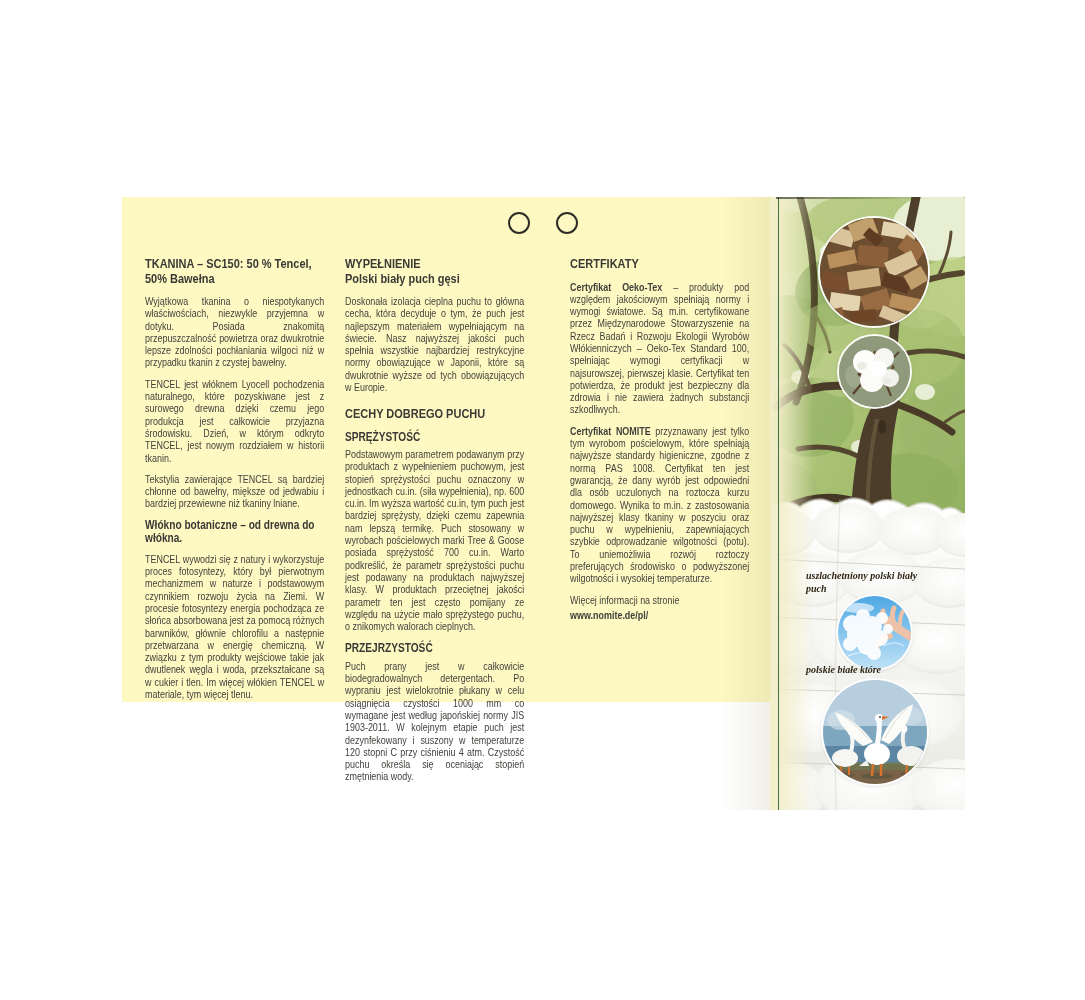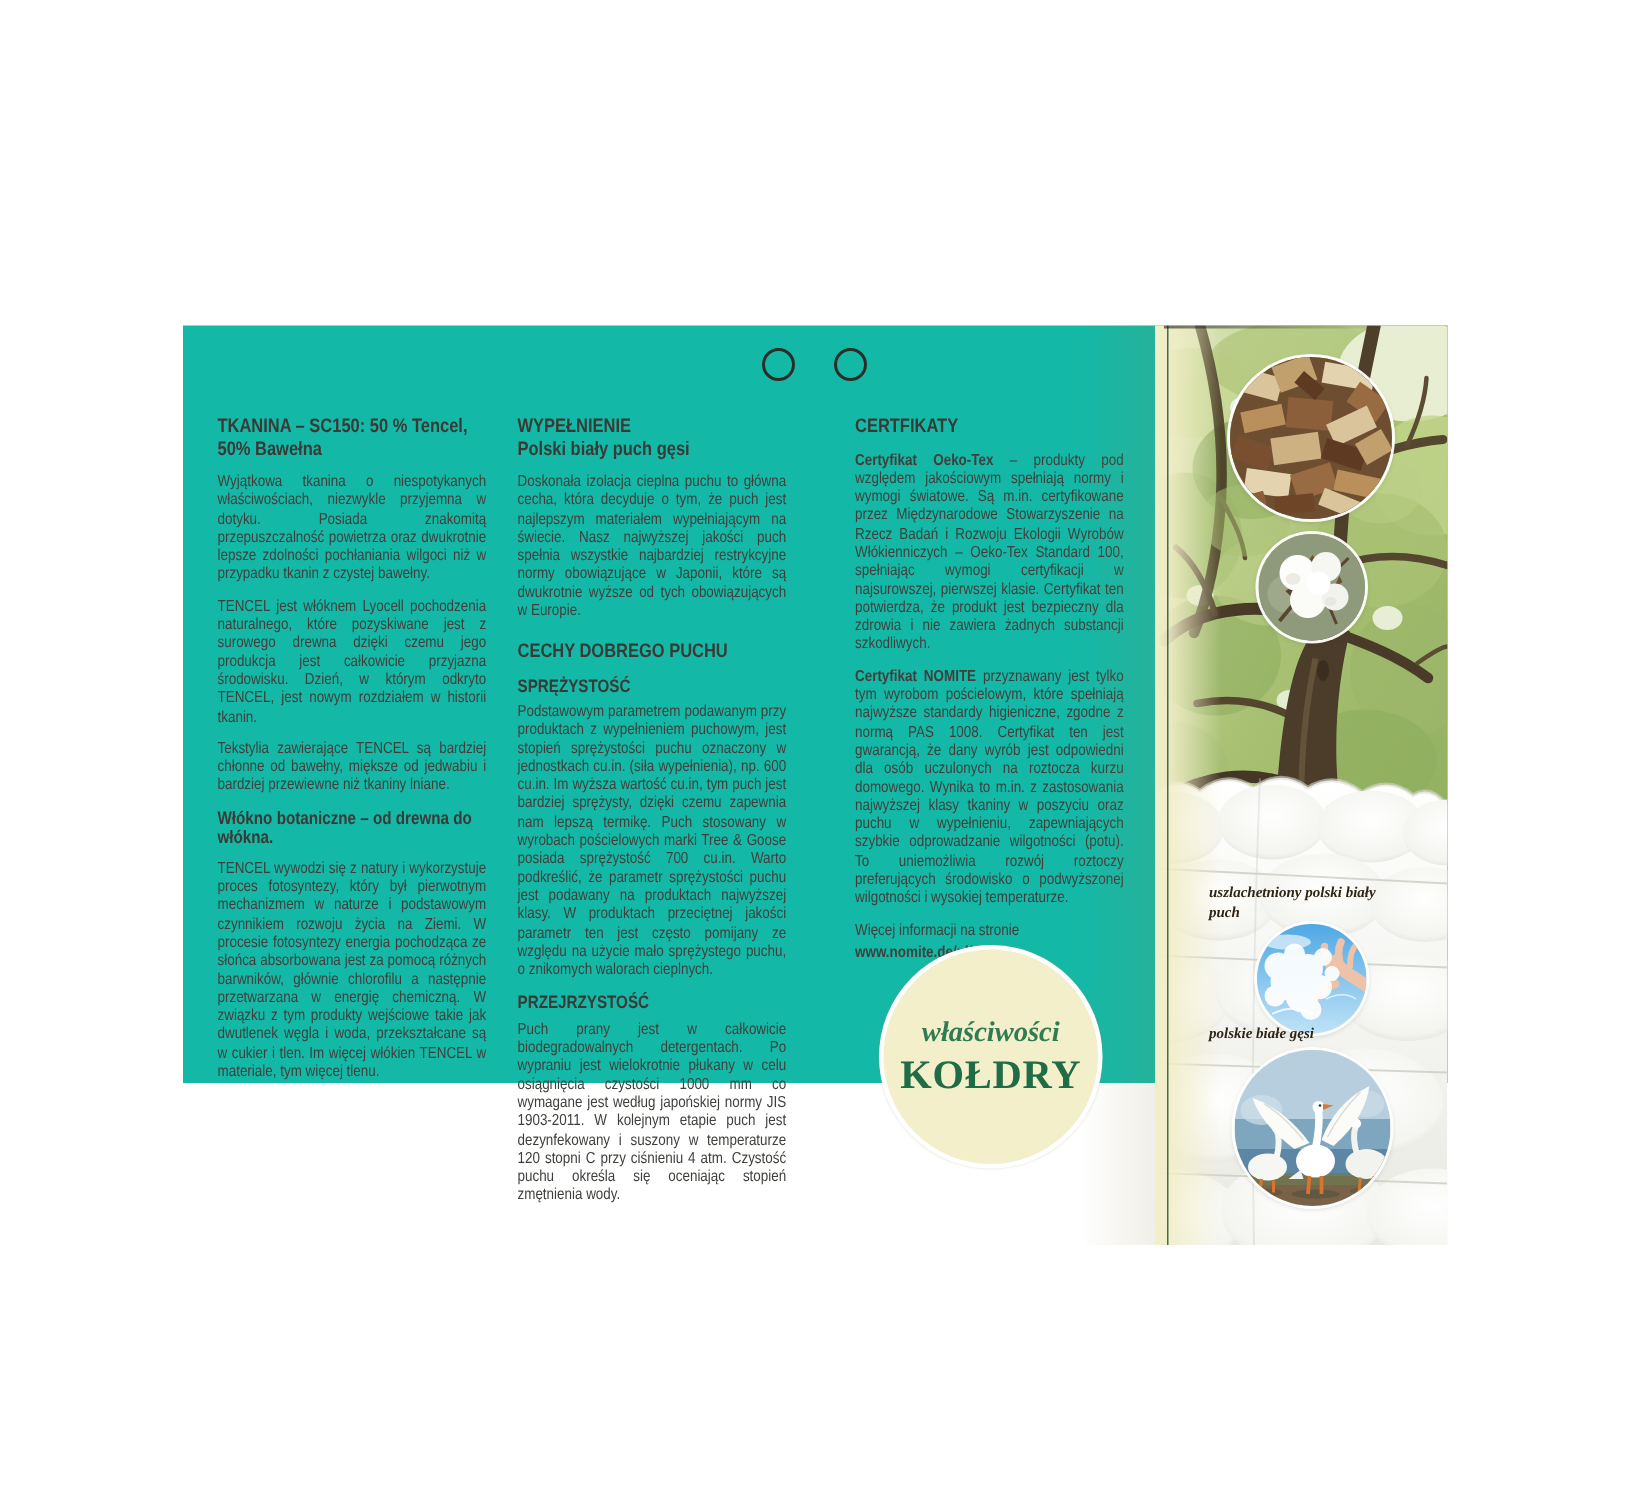--- a/index.html
+++ b/index.html
@@ -1,19 +1,19 @@
 <!DOCTYPE html>
 <html lang="pl"><head>
 <meta charset="utf-8">
 <style>
   * { margin:0; padding:0; box-sizing:border-box; }
   html,body { width:1085px; height:1000px; background:#ffffff; font-family:"Liberation Sans", sans-serif; }
   .stage { position:relative; width:1085px; height:1000px; background:#ffffff; overflow:hidden; }
 
-  .brochure { position:absolute; left:122px; top:197px; width:843px; height:505px; background:#14b8a6;margin-top:20px; }
+  .brochure { position:absolute; left:122px; top:197px; width:843px; height:505px; background:#fef9c3; }
 
   
   .hole { position:absolute; width:22px; height:22px; border:2px solid #2d2d28; border-radius:50%; top:15px; }
   .hole.h1 { left:386px; } .hole.h2 { left:434px; }
 
   
   .col { position:absolute; top:60px; width:212px; transform:scaleX(0.845); transform-origin:0 0;
          color:#413f3b; font-size:10.6px; line-height:12.3px; text-align:justify; hyphens:auto; }
   .col1 { left:23px; } .col2 { left:223px; } .col3 { left:448px; }
   .h-col { font-size:13px; line-height:14.5px; font-weight:bold; color:#3a3935; margin:0 0 9px; text-align:left; }
@@ -91,24 +91,20 @@
     <div class="col col3">
       <div class="h-col">CERTFIKATY</div>
       <p class="body"><span class="lead">Certyfikat Oeko-Tex</span><span> – produkty pod względem jakościowym spełniają normy i wymogi światowe. Są m.in. certyfikowane przez Międzynarodowe Stowarzyszenie na Rzecz Badań i Rozwoju Ekologii Wyrobów Włókienniczych – Oeko-Tex Standard 100, spełniając wymogi certyfikacji w najsurowszej, pierwszej klasie. Certyfikat ten potwierdza, że produkt jest bezpieczny dla zdrowia i nie zawiera żadnych substancji szkodliwych.</span></p>
       <p class="body"><span class="lead">Certyfikat NOMITE</span><span> przyznawany jest tylko tym wyrobom pościelowym, które spełniają najwyższe standardy higieniczne, zgodne z normą PAS 1008. Certyfikat ten jest gwarancją, że dany wyrób jest odpowiedni dla osób uczulonych na roztocza kurzu domowego. Wynika to m.in. z zastosowania najwyższej klasy tkaniny w poszyciu oraz puchu w wypełnieniu, zapewniających szybkie odprowadzanie wilgotności (potu). To uniemożliwia rozwój roztoczy preferujących środowisko o podwyższonej wilgotności i wysokiej temperaturze.</span></p>
       <div class="moreinfo">Więcej informacji na stronie</div>
       <div class="moreinfo url">www.nomite.de/pl/</div>
     </div>
 
     <div class="fold-shadow"></div>
 
-    <div class="badge">
-      <div class="badge-l1">właściwości</div>
-      <div class="badge-l2">KOŁDRY</div>
-    </div>
 
     <div class="panel">
       <svg class="scene" viewBox="0 0 195 613" preserveAspectRatio="none">
         <defs>
           <linearGradient id="folBG" x1="0" y1="0" x2="1" y2="1">
             <stop offset="0" stop-color="#dfe8c0"></stop>
               <stop offset="0.5" stop-color="#a9c173"></stop>
               <stop offset="1" stop-color="#8fae5e"></stop>
           </linearGradient>
           <radialGradient id="puffG" cx="0.5" cy="0.42" r="0.7">
@@ -270,21 +266,21 @@
             <circle cx="44" cy="22" r="6"></circle>
               <circle cx="12" cy="48" r="7"></circle>
               <circle cx="36" cy="57" r="7"></circle>
               <circle cx="50" cy="33" r="5"></circle>
           </g>
           <path d="M10,60 C20,55 30,56 38,60" stroke="#ffffff" stroke-width="1.2" fill="none" opacity=".8"></path>
           <path d="M46,50 C54,46 60,46 66,50" stroke="#ffffff" stroke-width="1" fill="none" opacity=".7"></path>
         </svg>
       </div>
 
-      <div class="photo-label label2">polskie białe gęsi</div>
+      <div class="photo-label label2">polskie białe które</div>
 
       <div class="pc pc-geese">
         <svg viewBox="0 0 104 104" width="104" height="104">
           <rect width="104" height="46" fill="#b6cedd"></rect>
           <rect y="46" width="104" height="20" fill="#7fa6bf"></rect>
           <rect y="66" width="104" height="18" fill="#5d86a4"></rect>
           <rect y="84" width="104" height="20" fill="#7a6248"></rect>
           <rect y="82" width="104" height="8" fill="#6e7a52" opacity=".7"></rect>
           <ellipse cx="18" cy="40" rx="14" ry="10" fill="#cfe0ea" opacity=".7"></ellipse>
           <ellipse cx="88" cy="36" rx="12" ry="9" fill="#cfe0ea" opacity=".6"></ellipse>

